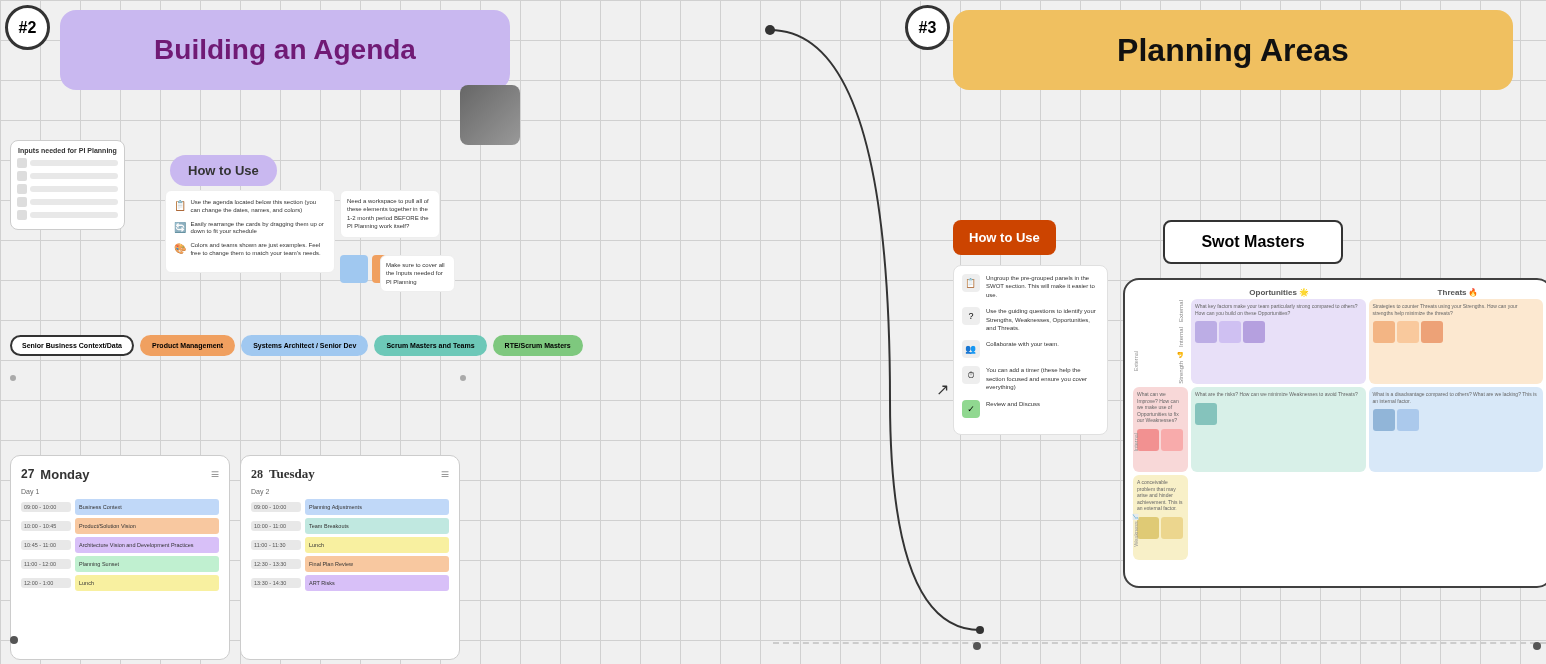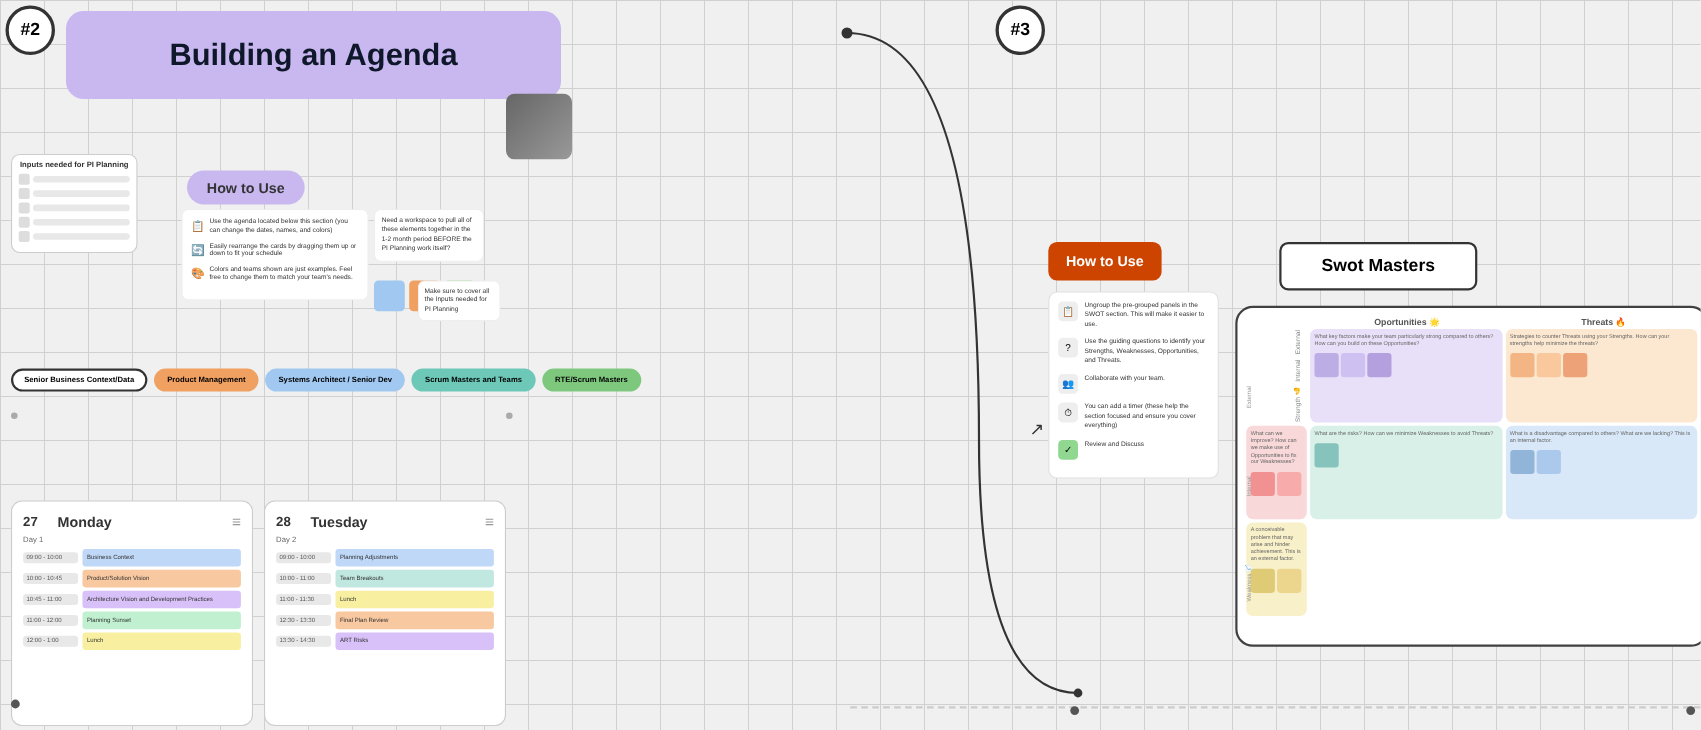--- a/index.html
+++ b/index.html
@@ -56,21 +56,21 @@
       top: 10px; left: 60px;
       width: 450px; height: 80px;
       background: #c9b8f0;
       border-radius: 16px;
       display: flex; align-items: center; justify-content: center;
       z-index: 5;
     }
     .title-box-left span {
       font-size: 28px;
       font-weight: 900;
-      color: #0f172a;
+      color: #701a75;
     }
 
     
     .photo-thumb {
       position: absolute;
       top: 85px; left: 460px;
       width: 60px; height: 60px;
       background: #888;
       border-radius: 8px;
       overflow: hidden;
@@ -272,21 +272,21 @@
     }
     .cal-day-num {
       font-size: 12px;
       font-weight: bold;
       color: #333;
     }
     .cal-day-name {
       font-size: 13px;
       font-weight: bold;
       color: #333;
-      margin-left: 18px;
+      margin-left: 6px;
     }
     .cal-icon {
       font-size: 14px;
       color: #999;
     }
 
     .day-label {
       font-size: 7px;
       color: #666;
       margin-bottom: 4px;
@@ -609,21 +609,21 @@
         <div class="event-bar ev-green">Planning Sunset</div>
       </div>
       <div class="time-slot">
         <span class="time-badge">12:00 - 1:00</span>
         <div class="event-bar ev-yellow">Lunch</div>
       </div>
     </div>
 
     <div class="cal-tuesday">
       <div class="cal-header">
-        <div style="display:flex;align-items:center;">
+        <div style="display:flex;align-items:center;font-family:Liberation Serif, serif;">
           <span class="cal-day-num">28</span>
           <span class="cal-day-name">Tuesday</span>
         </div>
         <span class="cal-icon">≡</span>
       </div>
       <div class="day-label">Day 2</div>
       <div class="time-slot">
         <span class="time-badge">09:00 - 10:00</span>
         <div class="event-bar ev-blue">Planning Adjustments</div>
       </div>
@@ -646,20 +646,23 @@
     </div>
 
   </div>
 
   <div class="right-section">
 
     <div class="badge-3">
       <span>#3</span>
     </div>
 
+    <div class="title-box-right">
+      <span>Planning Areas</span>
+    </div>
 
 
     <button class="how-to-use-right">How to Use</button>
 
     <div class="swot-title-box">
       <span>Swot Masters</span>
     </div>
 
     <div class="steps-panel">
       <div class="step-row">

